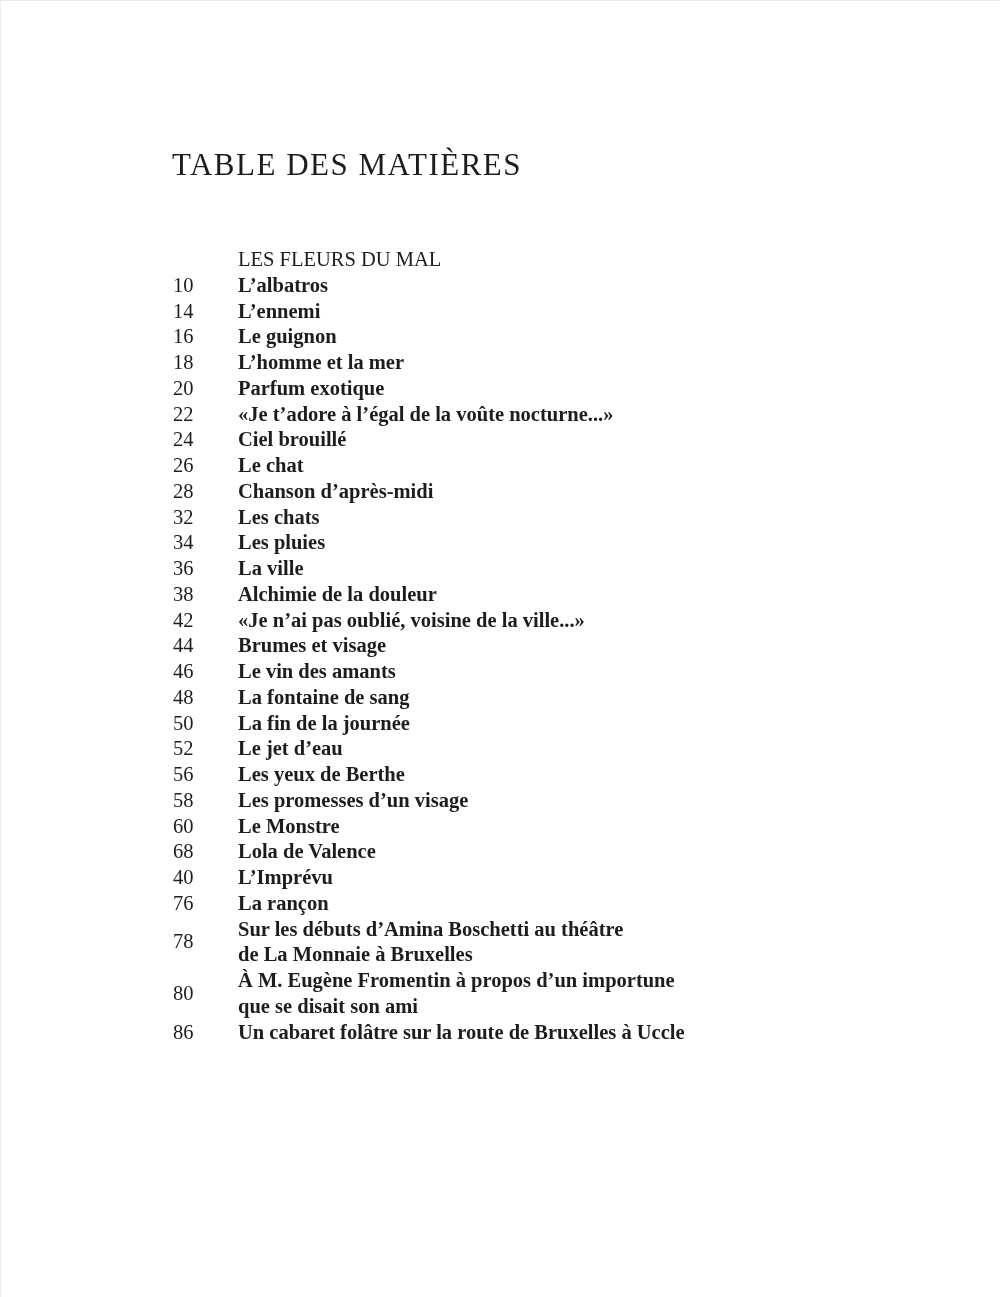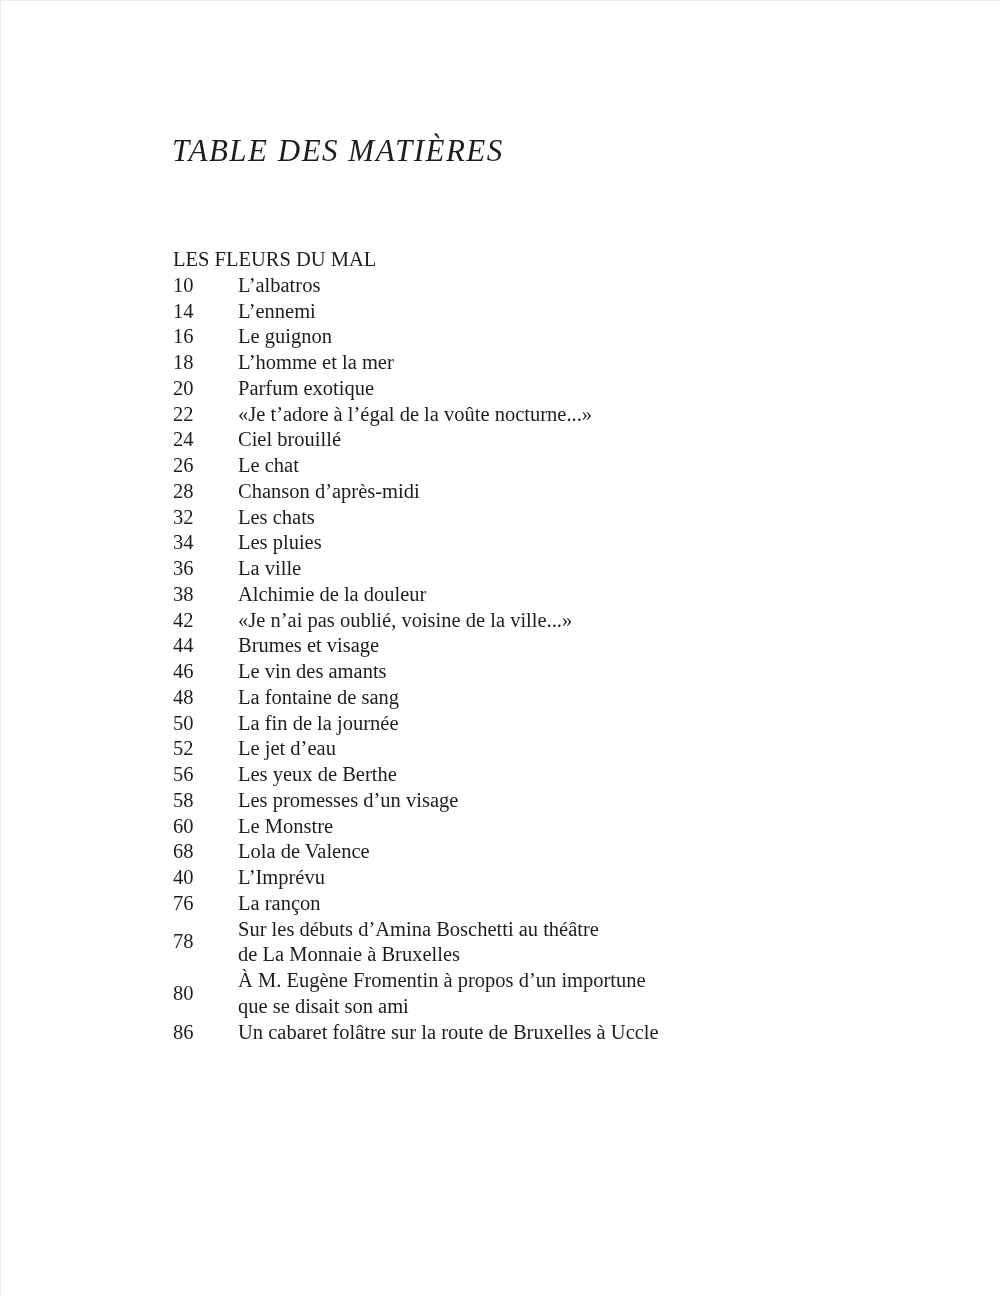--- a/index.html
+++ b/index.html
@@ -19,49 +19,50 @@
     height: 1297px;
     box-sizing: border-box;
     background: #ffffff;
     border-top: 1px solid #ececec;
     border-left: 1px solid #ececec;
     overflow: hidden;
   }
   .doc-title {
     position: absolute;
     left: 171px;
-    top: 132px;
+    top: 146px;
     margin: 0;
     font-size: 31px;
     font-weight: 400;
     letter-spacing: 1.5px;
     white-space: nowrap;
-    font-style: italic;
   }
   .toc {
     position: absolute;
     left: 172px;
     top: 246px;
     width: 680px;
     font-size: 20.5px;
     line-height: 25.75px;
   }
   .section-header {
+    margin-left: 65px;
     white-space: nowrap;
   }
   .toc-row {
     display: flex;
     align-items: center;
   }
   .toc-row .num {
     flex: 0 0 65px;
     width: 65px;
   }
   .toc-row .entry {
     flex: 1 1 auto;
+    font-weight: bold;
   }
 </style>
 </head>
 <body>
 
 <div class="page">
   <h1 class="doc-title">TABLE DES MATIÈRES</h1>
 
   <div class="toc">
     <div class="section-header">LES FLEURS DU MAL</div>

